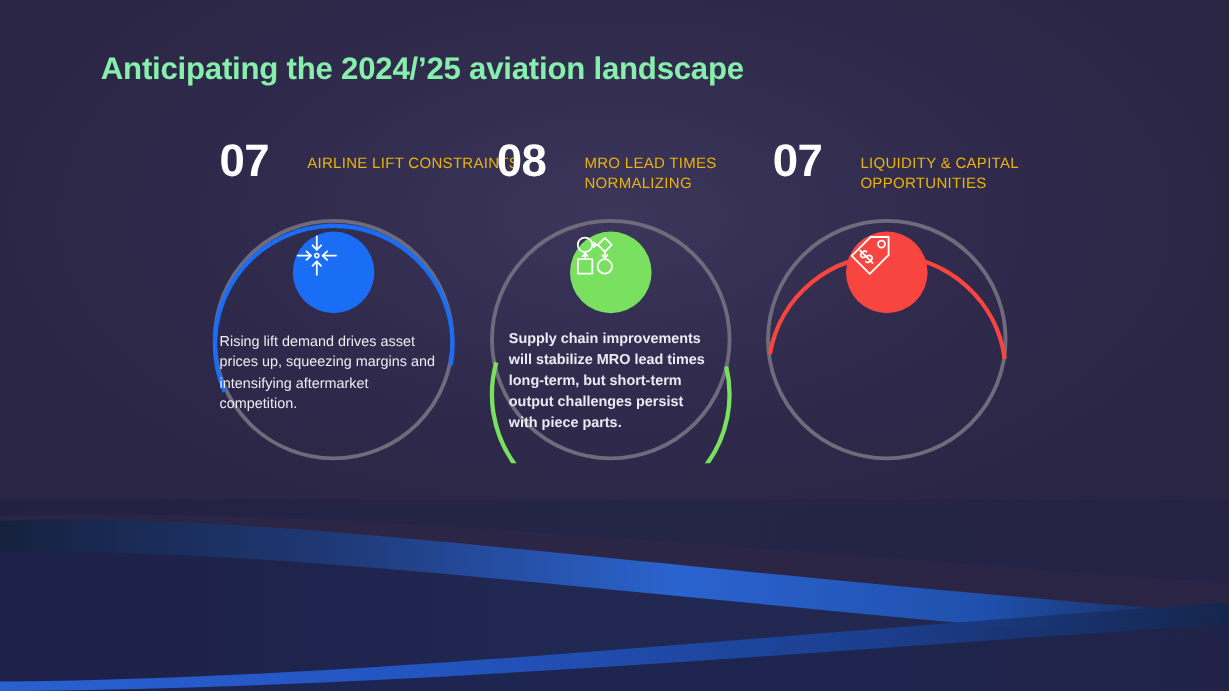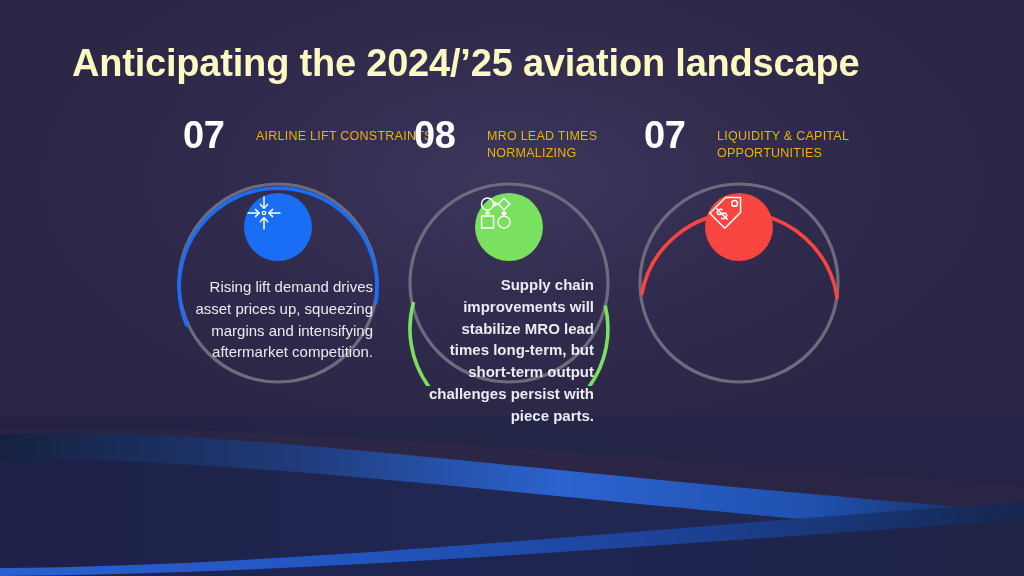--- a/index.html
+++ b/index.html
@@ -19,22 +19,22 @@
     background:radial-gradient(ellipse at center,
         rgba(74,68,110,.55) 0%,
         rgba(58,52,90,.32) 38%,
         rgba(42,37,68,0) 72%);
     pointer-events:none;
   }
   .bg-wave{position:absolute;left:0;bottom:0;width:1024px;height:160px;}
 
   
   .title{
-    position:absolute;left:72px;top:42px;
-    font-size:38px;font-weight:bold;color:#fef9c3;
+    position:absolute;left:84px;top:42px;
+    font-size:26px;font-weight:bold;color:#86efac;
     letter-spacing:-0.2px;white-space:nowrap;
   }
 
   
   .col{position:absolute;top:120px;width:300px;}
   .col-1{left:125px;}
   .col-2{left:356px;}
   .col-3{left:586px;}
 
   .head{position:relative;height:60px;}
@@ -54,21 +54,21 @@
   .ringwrap svg{position:absolute;left:0;top:0;}
 
   .disc{
     position:absolute;left:69px;top:13px;width:68px;height:68px;
     border-radius:50%;display:flex;align-items:center;justify-content:center;
   }
   .disc svg{display:block;}
 
   .body-txt{
     position:absolute;left:8px;top:96px;width:190px;
-    font-size:15px;color:#eceaf3;line-height:1.45;text-align:right;
+    font-size:12px;color:#eceaf3;line-height:1.45;text-align:left;
   }
   .col-2 .body-txt{left:18px;width:170px;top:94px;font-weight:bold;}
   .col-3 .body-txt{left:12px;width:182px;top:94px;}
 
   
   .logo{position:absolute;left:8px;bottom:6px;width:182px;height:62px;}
   .logo svg{display:block;}
 </style>
 </head>
 <body>

